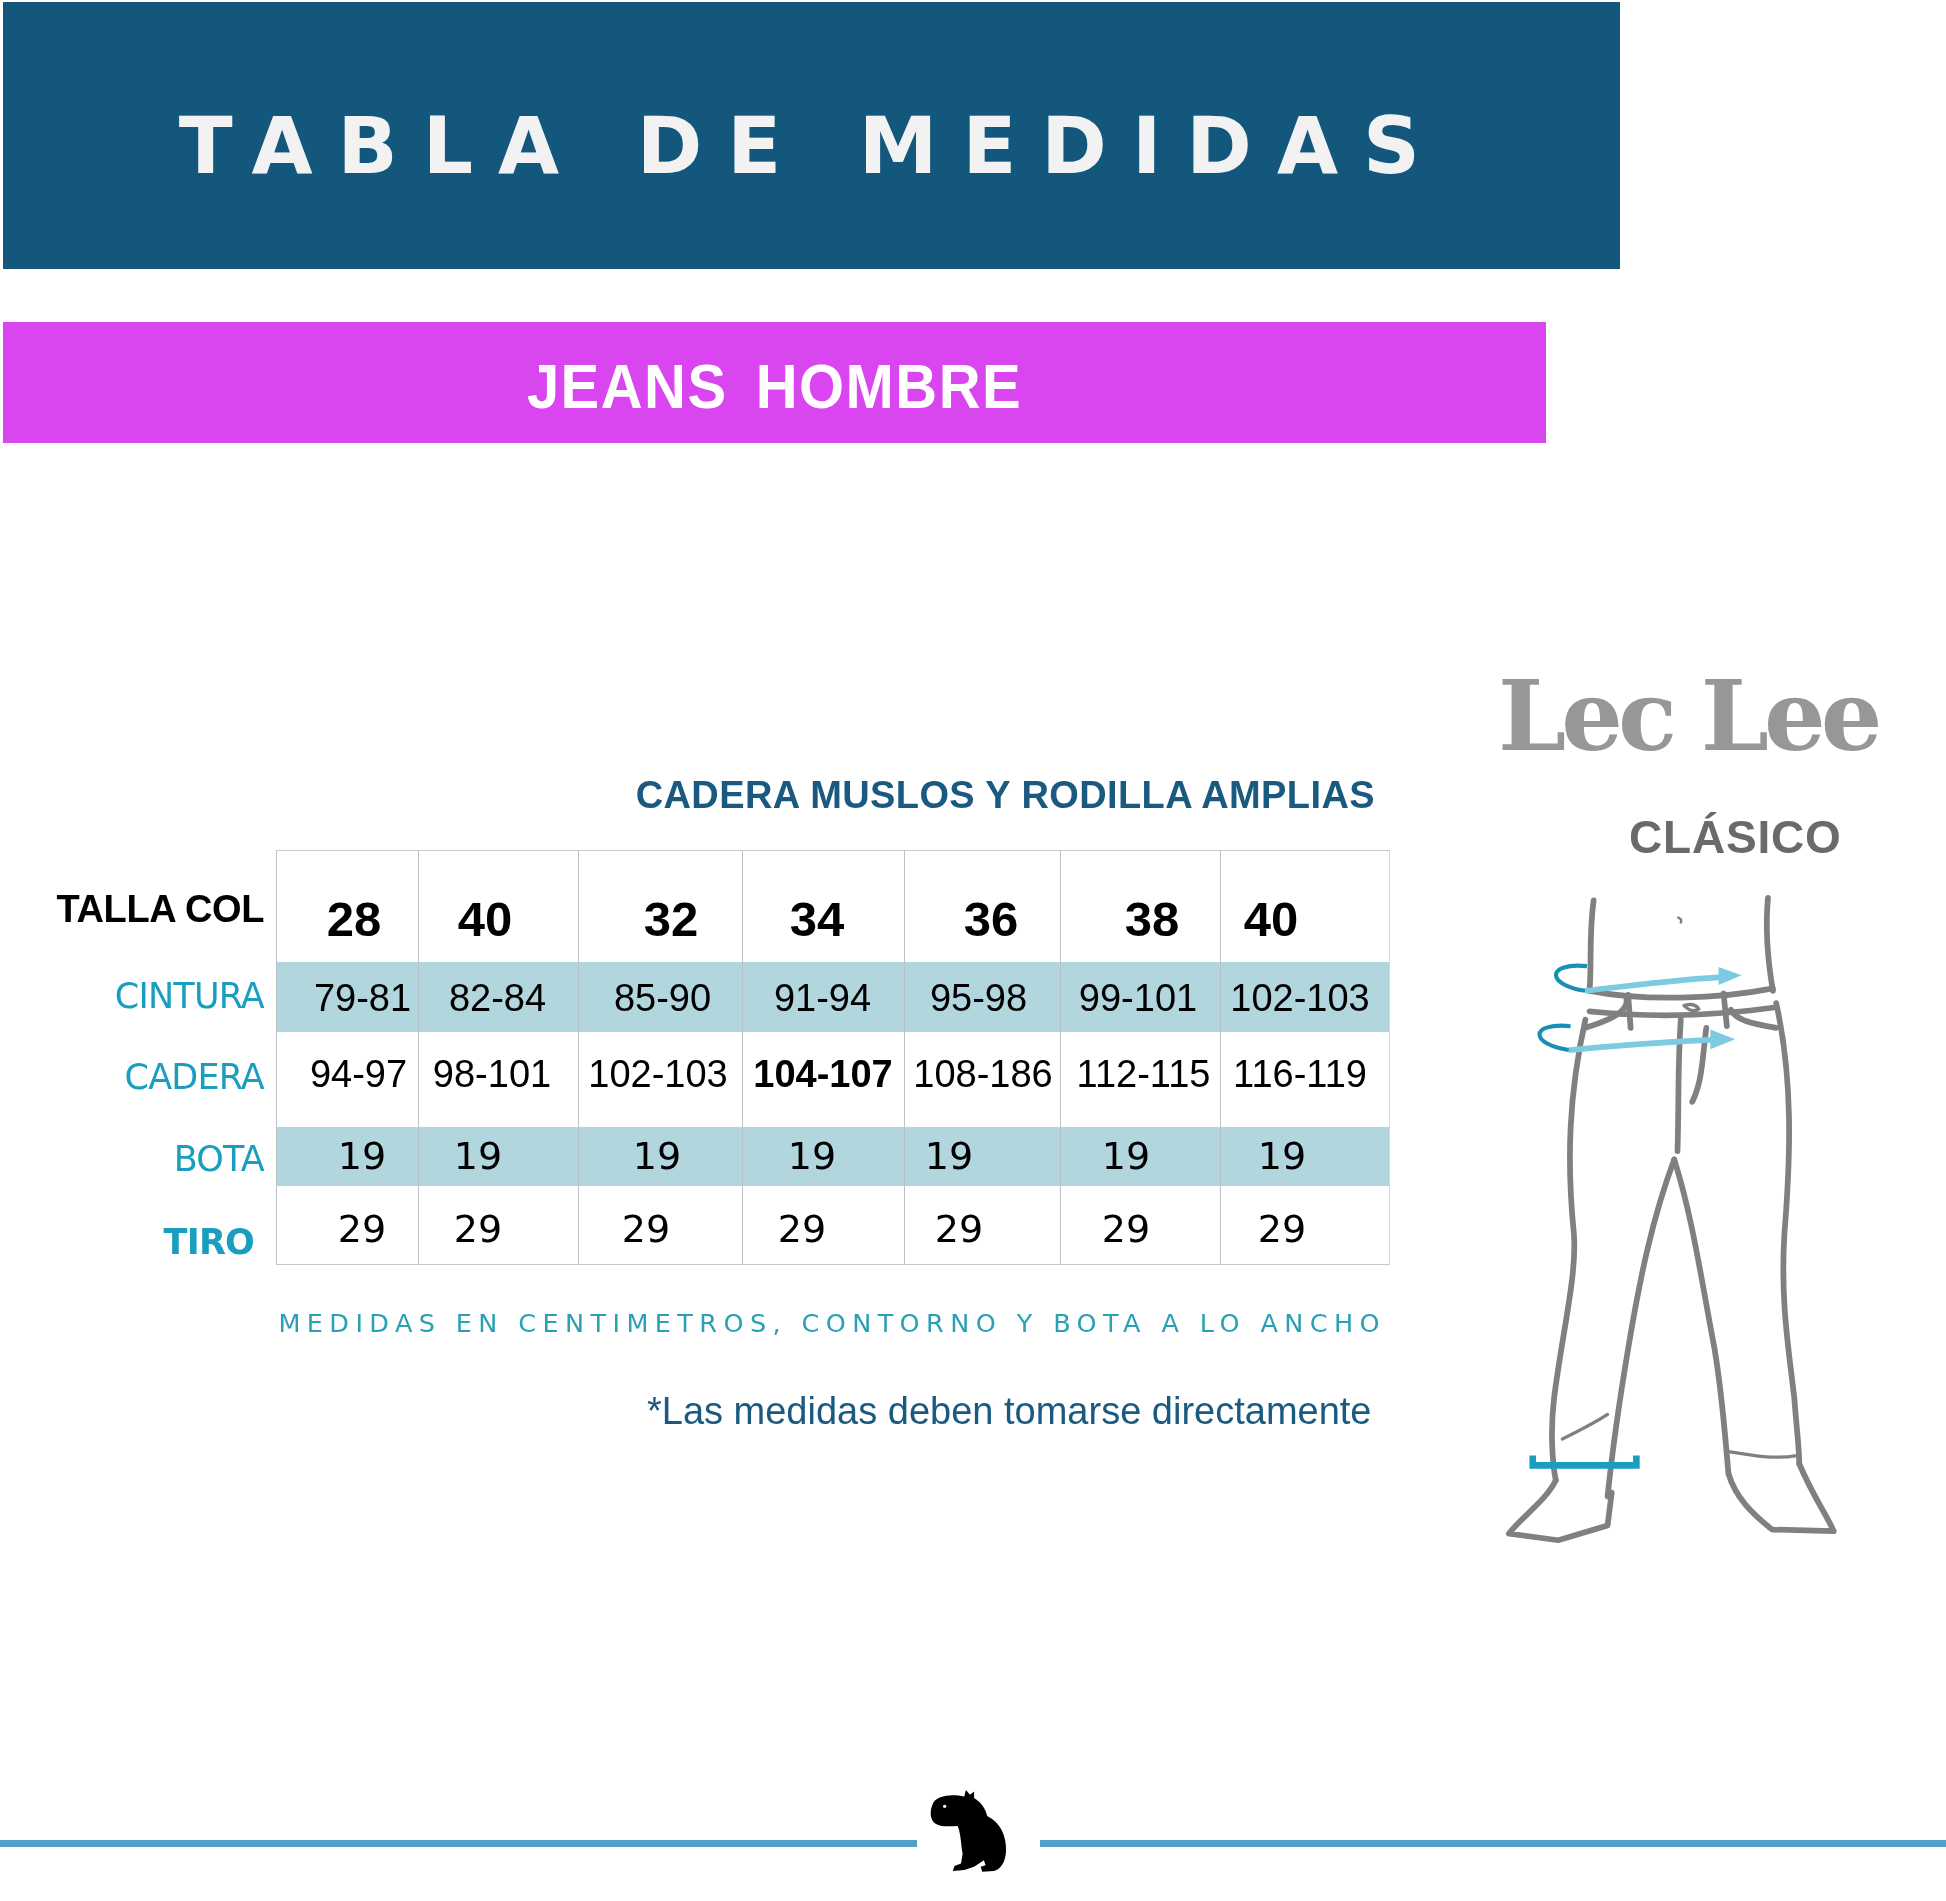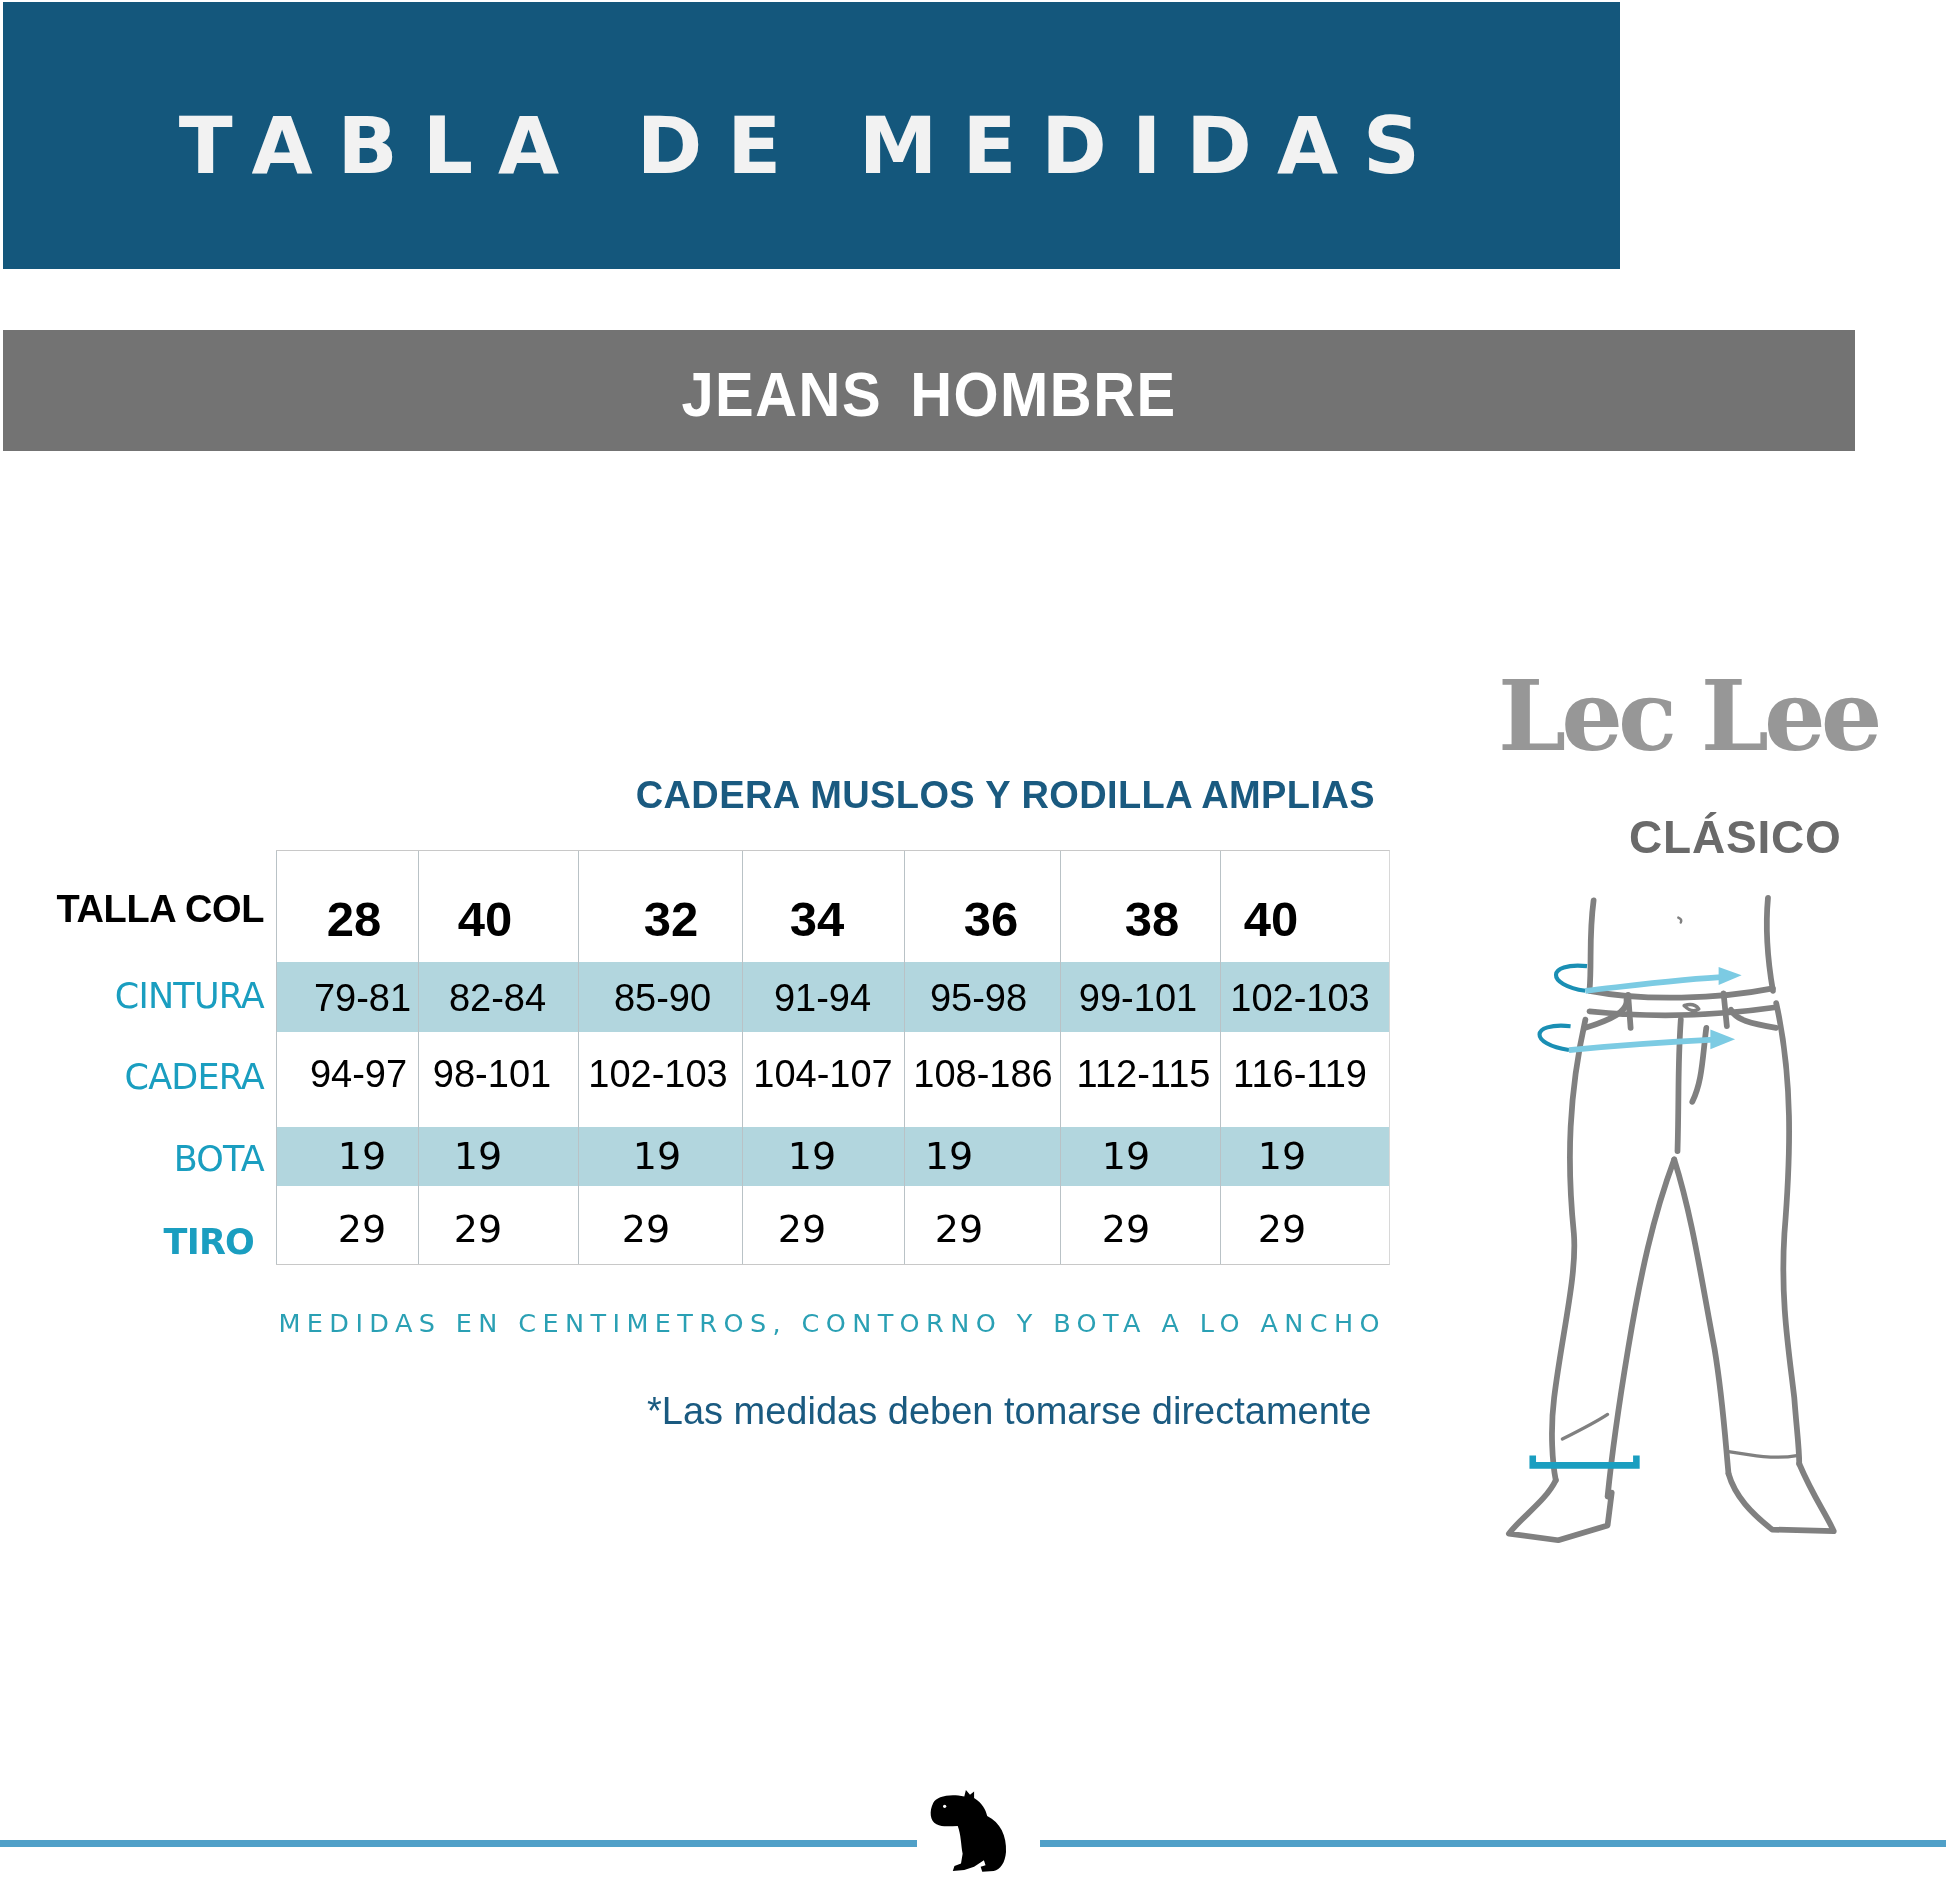--- a/index.html
+++ b/index.html
@@ -1,21 +1,21 @@
 <!DOCTYPE html>
 <html style="font-size:13px"><head>
   <meta charset="utf-8">
   <style>
     html, body { margin: 0; padding: 0; background: #ffffff; }
     body { width: 1947px; height: 1901px; position: relative; overflow: hidden; font-family: "Liberation Sans", sans-serif; }
 
     .header-band { position: absolute; left: 3.3px; top: 1.6px; width: 1617px; height: 267px; background: #14577c; }
     .header-title { position: absolute; left: 0; right: 0; top: 105px; text-align: center; color: #f2f2f2; font-family: "DejaVu Sans", sans-serif; font-weight: bold; font-size: 79px; letter-spacing: 25px; line-height: 1; }
 
-    .sub-band { position: absolute; left: 3.3px; top: 330px; width: 1852px; height: 121px; background: #737373; }
+    .sub-band { position: absolute; left: 3.3px; top: 322px; width: 1543px; height: 121px; background: #d946ef; }
     .sub-title { position: absolute; left: 0; right: 0; top: 33px; text-align: center; color: #ffffff; font-family: "Liberation Sans", sans-serif; font-weight: bold; font-size: 63px; letter-spacing: 1.6px; line-height: 1; word-spacing: 11.5px; transform: scaleX(0.92); }
 
     .section-heading { position: absolute; right: 572px; top: 776px; color: #1a5a80; font-family: "Liberation Sans", sans-serif; font-weight: bold; font-size: 38px; letter-spacing: 0.4px; line-height: 1; }
 
     .row-label { position: absolute; text-align: right; width: 239px; left: 25px; line-height: 1; }
     .row-label.head { color: #000; font-weight: bold; font-size: 38px; top: 890px; letter-spacing: -0.4px; }
     .row-label.meas { color: #1a9ec0; font-family: "DejaVu Sans", sans-serif; font-size: 35px; font-weight: normal; letter-spacing: -0.8px; }
 
     .size-table { position: absolute; left: 276px; top: 850px; width: 1114px; height: 415px; border-top: 1.6px solid #c8c8c8; border-bottom: 1.6px solid #c8c8c8; border-right: 1.6px solid #d8d8d8; box-sizing: border-box; }
     .tbl-row { position: absolute; left: 0; width: 100%; }
@@ -84,21 +84,21 @@
   <div class="cell range" style="left:164px; top:128px; width:115px;">82-84</div>
   <div class="cell range" style="left:325px; top:128px; width:123px;">85-90</div>
   <div class="cell range" style="left:485px; top:128px; width:123px;">91-94</div>
   <div class="cell range" style="left:641px; top:128px; width:123px;">95-98</div>
   <div class="cell range" style="left:792px; top:128px; width:140px;">99-101</div>
   <div class="cell range" style="left:946px; top:128px; width:156px;">102-103</div>
 
   <div class="cell range" style="left:25px; top:204px; width:115px;">94-97</div>
   <div class="cell range" style="left:146px; top:204px; width:140px;">98-101</div>
   <div class="cell range" style="left:304px; top:204px; width:156px;">102-103</div>
-  <div class="cell range" style="left:467px; top:204px; width:160px;">104-107</div>
+  <div class="cell range" style="left:467px; top:204px; width:160px;font-weight:bold;">104-107</div>
   <div class="cell range" style="left:629px; top:204px; width:156px;">108-186</div>
   <div class="cell range" style="left:790px; top:204px; width:155px;">112-115</div>
   <div class="cell range" style="left:946px; top:204px; width:156px;">116-119</div>
 
   <div class="cell num" style="left:53px; top:286px; width:66px;">19</div>
   <div class="cell num" style="left:169px; top:286px; width:66px;">19</div>
   <div class="cell num" style="left:348px; top:286px; width:66px;">19</div>
   <div class="cell num" style="left:503px; top:286px; width:66px;">19</div>
   <div class="cell num" style="left:640px; top:286px; width:66px;">19</div>
   <div class="cell num" style="left:817px; top:286px; width:66px;">19</div>

